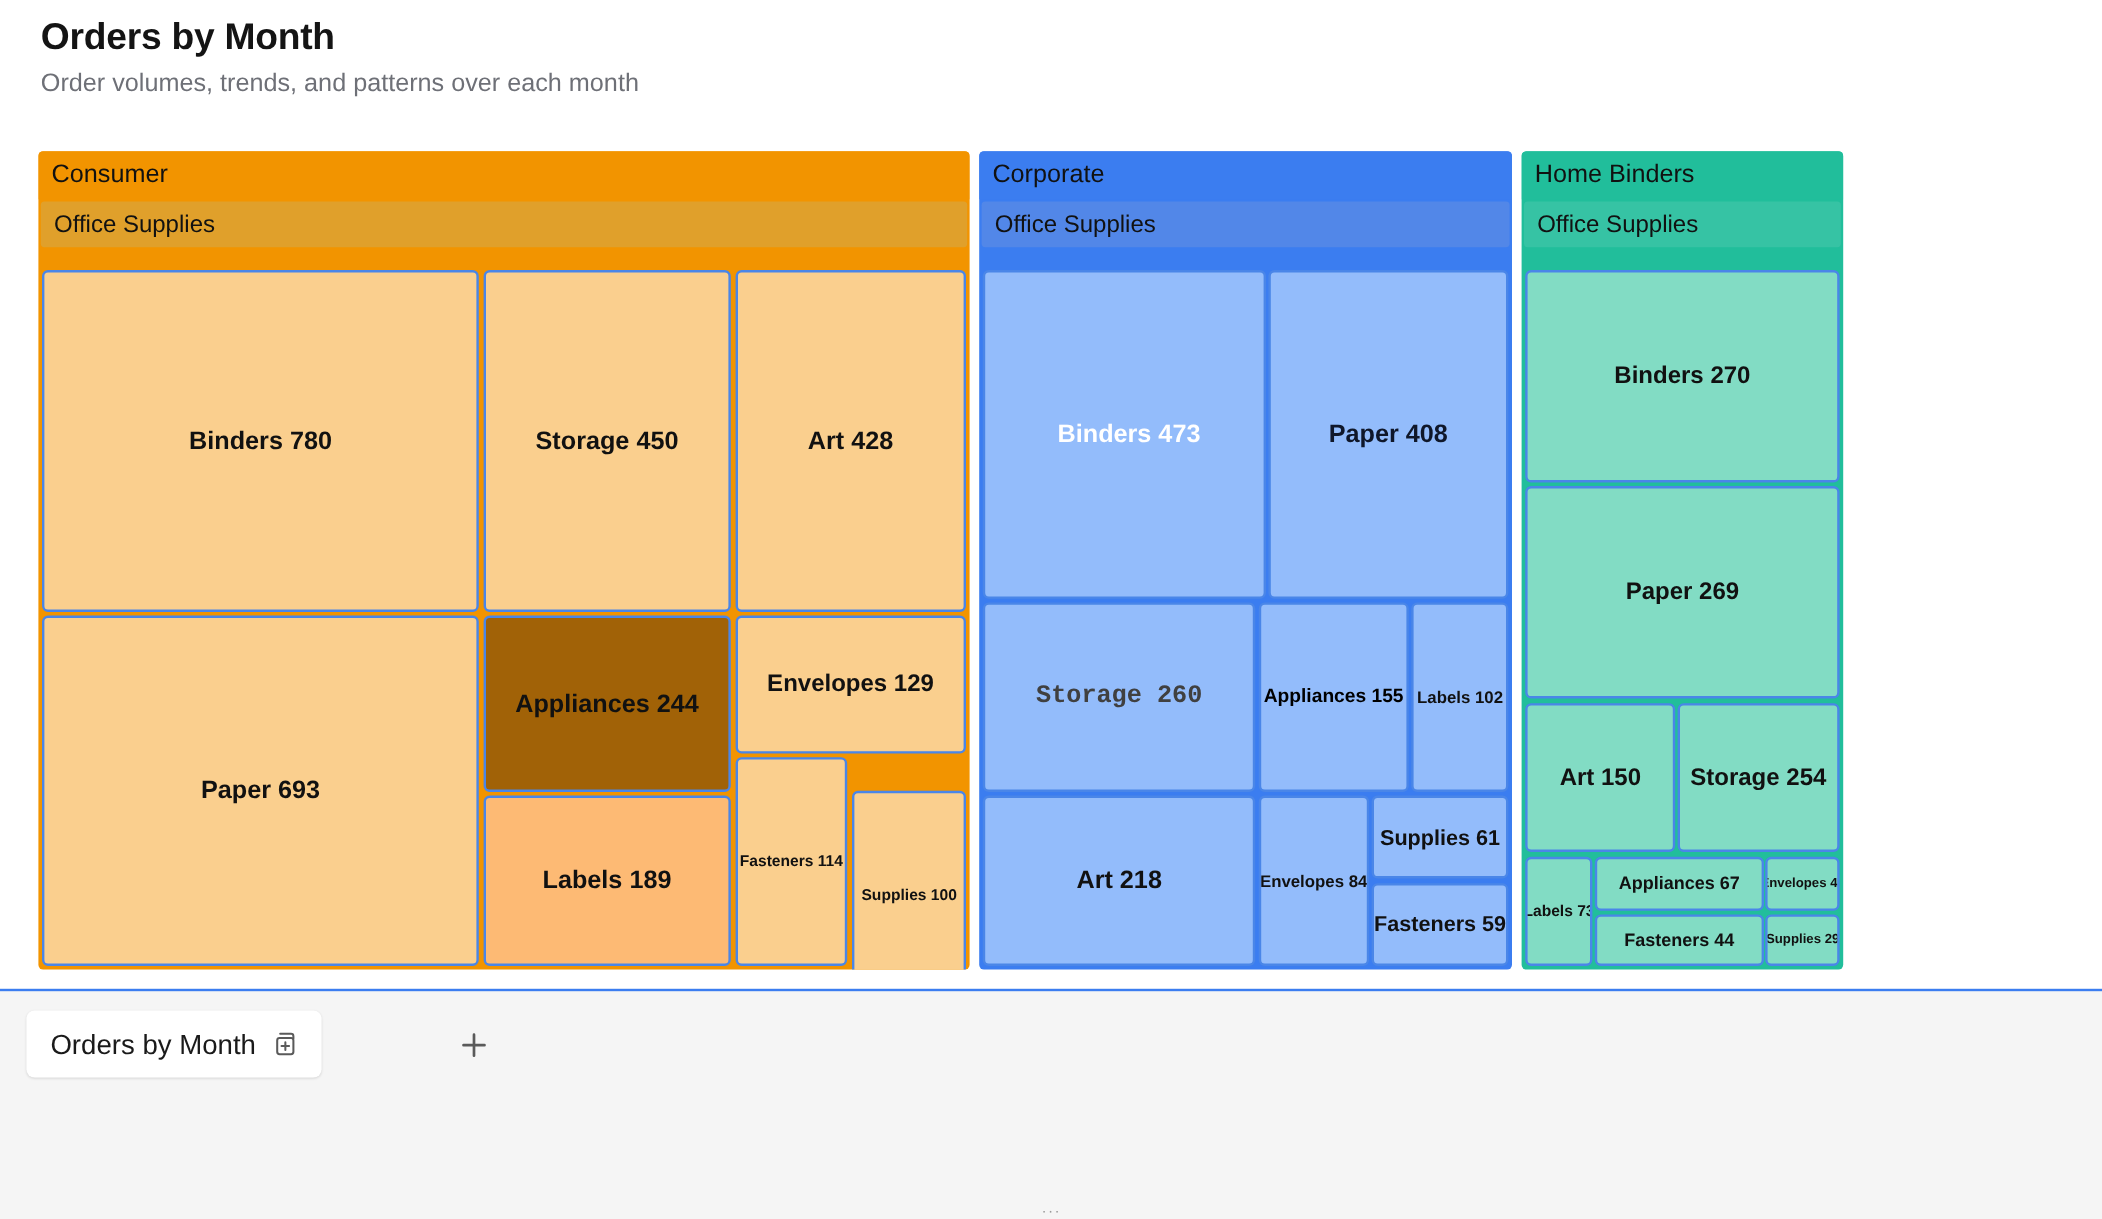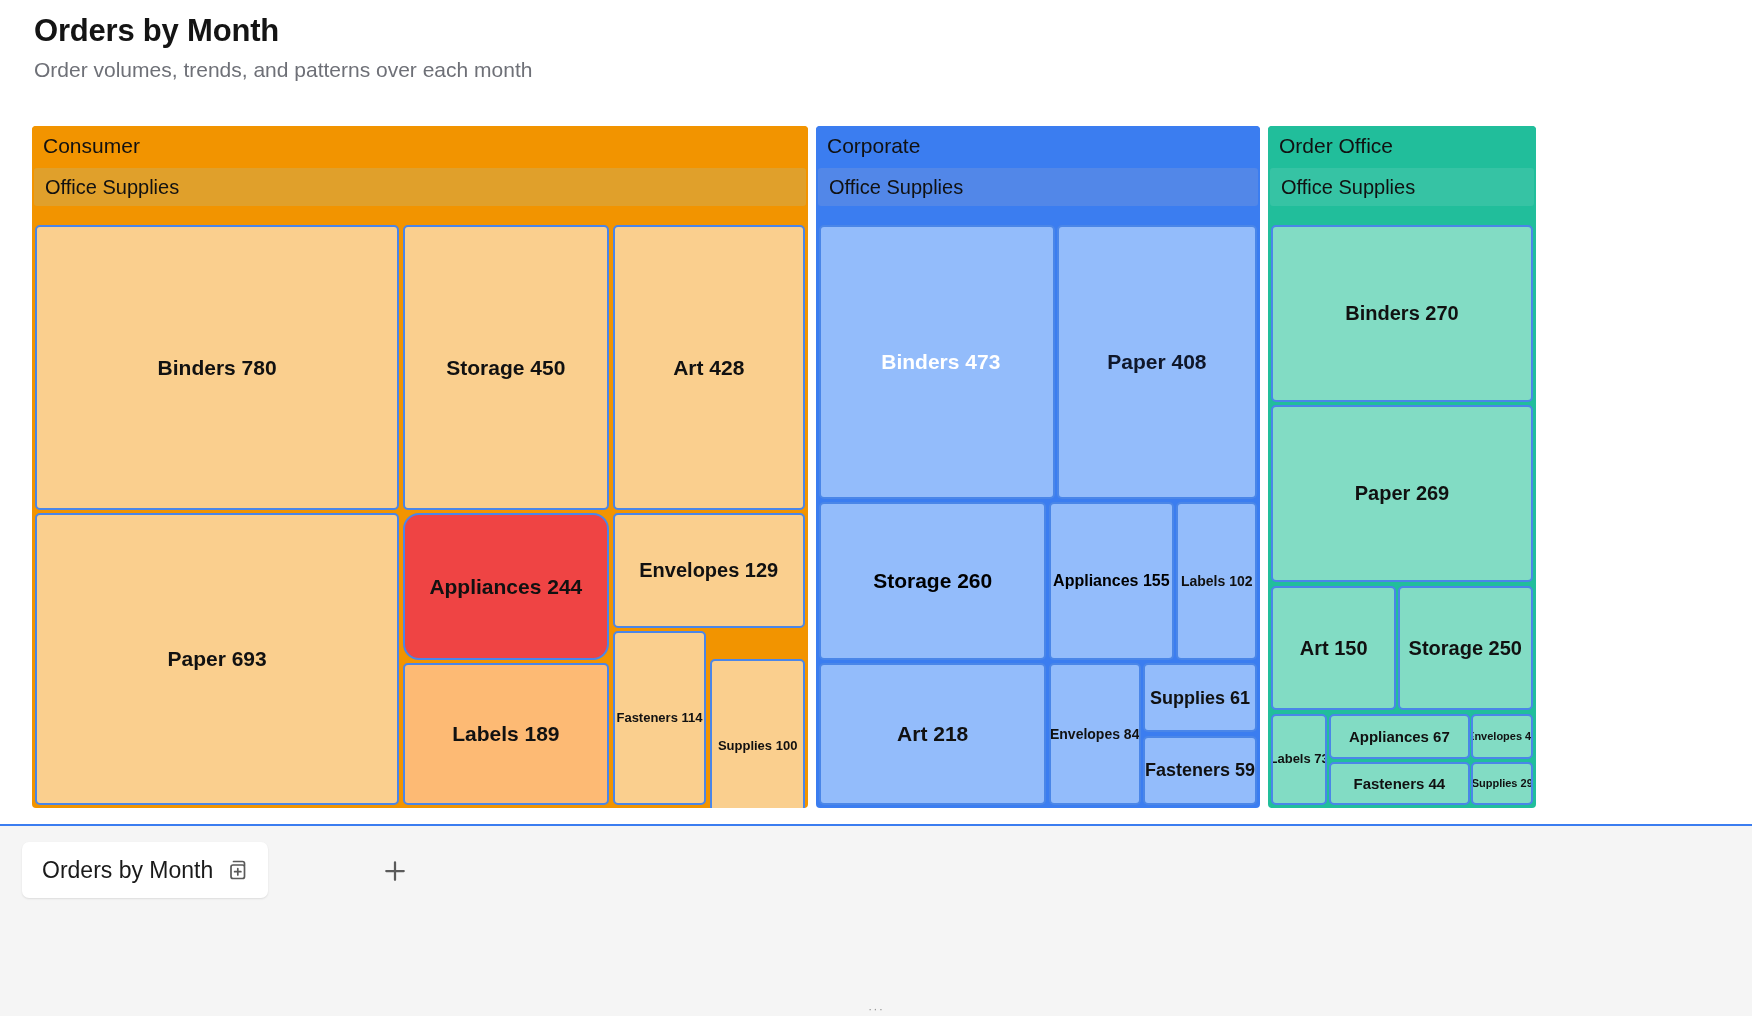--- a/index.html
+++ b/index.html
@@ -120,21 +120,21 @@
           </div>
           <div class="tile" style="left: 47.8%; top: 0%; width: 26.7%; height: 49.2%; background: rgb(250, 207, 142); border-color: rgb(74, 134, 232);">
             <span style="font-size: 21px; color: rgb(17, 17, 17);">Storage 450</span>
           </div>
           <div class="tile" style="left: 75%; top: 0%; width: 25%; height: 49.2%; background: rgb(250, 207, 142); border-color: rgb(74, 134, 232);">
             <span style="font-size: 21px; color: rgb(17, 17, 17);">Art 428</span>
           </div>
           <div class="tile" style="left: 0%; top: 49.7%; width: 47.3%; height: 50.3%; background: rgb(250, 207, 142); border-color: rgb(74, 134, 232);">
             <span style="font-size: 21px; color: rgb(17, 17, 17);">Paper 693</span>
           </div>
-          <div class="tile" style="left: 47.8%; top: 49.7%; width: 26.7%; height: 25.3%; background: #ef4444; border-color: rgb(74, 134, 232); border-radius: 16px;">
+          <div class="tile" style="left: 47.8%; top: 49.7%; width: 26.7%; height: 25.3%; background: #a16207; border-color: rgb(74, 134, 232);">
             <span style="font-size: 21px; color: rgb(17, 17, 17);">Appliances 244</span>
           </div>
           <div class="tile" style="left: 47.8%; top: 75.5%; width: 26.7%; height: 24.5%; background: #fdba74; border-color: rgb(74, 134, 232);">
             <span style="font-size: 21px; color: rgb(17, 17, 17);">Labels 189</span>
           </div>
           <div class="tile" style="left: 75%; top: 49.7%; width: 25%; height: 19.7%; background: rgb(250, 207, 142); border-color: rgb(74, 134, 232);">
             <span style="font-size: 20px; color: rgb(17, 17, 17);">Envelopes 129</span>
           </div>
           <div class="tile" style="left: 75%; top: 70%; width: 12.2%; height: 30%; background: rgb(250, 207, 142); border-color: rgb(74, 134, 232);">
             <span style="font-size: 13px; color: rgb(17, 17, 17);">Fasteners 114</span>
@@ -148,21 +148,21 @@
         <div class="seg-header" style="background: rgb(59, 125, 240);">Corporate</div>
         <div class="sub-header" style="background: rgb(82, 135, 232);">Office Supplies</div>
         <div class="leaf-area">
           <div class="tile" style="left: 0%; top: 0%; width: 53.8%; height: 47.2%; background: rgb(147, 188, 251); border-color: rgb(74, 134, 232); padding-left: 10px;">
             <span style="font-size: 21px; color: rgb(255, 255, 255);">Binders 473</span>
           </div>
           <div class="tile" style="left: 54.3%; top: 0%; width: 45.7%; height: 47.2%; background: rgb(147, 188, 251); border-color: rgb(74, 134, 232);">
             <span style="font-size: 21px; color: #0f172a;">Paper 408</span>
           </div>
           <div class="tile" style="left: 0%; top: 47.8%; width: 51.9%; height: 27.2%; background: rgb(147, 188, 251); border-color: rgb(74, 134, 232);">
-            <span style="font-size: 21px; color: #000000;">Storage 260</span>
+            <span style="font-size: 21px; color: #404040; font-family: Liberation Mono, monospace;">Storage 260</span>
           </div>
           <div class="tile" style="left: 52.4%; top: 47.8%; width: 28.7%; height: 27.2%; background: rgb(147, 188, 251); border-color: rgb(74, 134, 232);">
             <span style="font-size: 16px; color: #000000;">Appliances 155</span>
           </div>
           <div class="tile" style="left: 81.6%; top: 47.8%; width: 18.4%; height: 27.2%; background: rgb(147, 188, 251); border-color: rgb(74, 134, 232);">
             <span style="font-size: 14px; color: rgb(17, 17, 17);">Labels 102</span>
           </div>
           <div class="tile" style="left: 0%; top: 75.6%; width: 51.9%; height: 24.4%; background: rgb(147, 188, 251); border-color: rgb(74, 134, 232);">
             <span style="font-size: 21px; color: rgb(17, 17, 17);">Art 218</span>
           </div>
@@ -171,34 +171,34 @@
           </div>
           <div class="tile" style="left: 74%; top: 75.6%; width: 26%; height: 11.9%; background: rgb(147, 188, 251); border-color: rgb(74, 134, 232);">
             <span style="font-size: 18px; color: rgb(17, 17, 17);">Supplies 61</span>
           </div>
           <div class="tile" style="left: 74%; top: 88.1%; width: 26%; height: 11.9%; background: rgb(147, 188, 251); border-color: rgb(74, 134, 232);">
             <span style="font-size: 18px; color: rgb(17, 17, 17);">Fasteners 59</span>
           </div>
         </div>
       </div>
       <div class="segment" style="flex: 0 0 268px; background: rgb(33, 190, 155);">
-        <div class="seg-header" style="background: rgb(33, 190, 155);">Order Office</div>
+        <div class="seg-header" style="background: rgb(33, 190, 155);">Home Binders</div>
         <div class="sub-header" style="background: rgb(54, 195, 164);">Office Supplies</div>
         <div class="leaf-area">
           <div class="tile" style="left: 0%; top: 0%; width: 100%; height: 30.5%; background: rgb(130, 220, 196); border-color: rgb(74, 134, 232);">
             <span style="font-size: 20px; color: rgb(17, 17, 17);">Binders 270</span>
           </div>
           <div class="tile" style="left: 0%; top: 31.1%; width: 100%; height: 30.5%; background: rgb(130, 220, 196); border-color: rgb(74, 134, 232);">
             <span style="font-size: 20px; color: rgb(17, 17, 17);">Paper 269</span>
           </div>
           <div class="tile" style="left: 0%; top: 62.2%; width: 47.8%; height: 21.5%; background: rgb(130, 220, 196); border-color: rgb(74, 134, 232);">
             <span style="font-size: 20px; color: rgb(17, 17, 17);">Art 150</span>
           </div>
           <div class="tile" style="left: 48.3%; top: 62.2%; width: 51.7%; height: 21.5%; background: rgb(130, 220, 196); border-color: rgb(74, 134, 232);">
-            <span style="font-size: 20px; color: rgb(17, 17, 17);">Storage 250</span>
+            <span style="font-size: 20px; color: rgb(17, 17, 17);">Storage 254</span>
           </div>
           <div class="tile" style="left: 0%; top: 84.3%; width: 21.5%; height: 15.7%; background: rgb(130, 220, 196); border-color: rgb(74, 134, 232);">
             <span style="font-size: 13px; color: rgb(17, 17, 17);">Labels 73</span>
           </div>
           <div class="tile" style="left: 22%; top: 84.3%; width: 54%; height: 7.7%; background: rgb(130, 220, 196); border-color: rgb(74, 134, 232);">
             <span style="font-size: 15px; color: rgb(17, 17, 17);">Appliances 67</span>
           </div>
           <div class="tile" style="left: 22%; top: 92.5%; width: 54%; height: 7.5%; background: rgb(130, 220, 196); border-color: rgb(74, 134, 232);">
             <span style="font-size: 15px; color: rgb(17, 17, 17);">Fasteners 44</span>
           </div>

